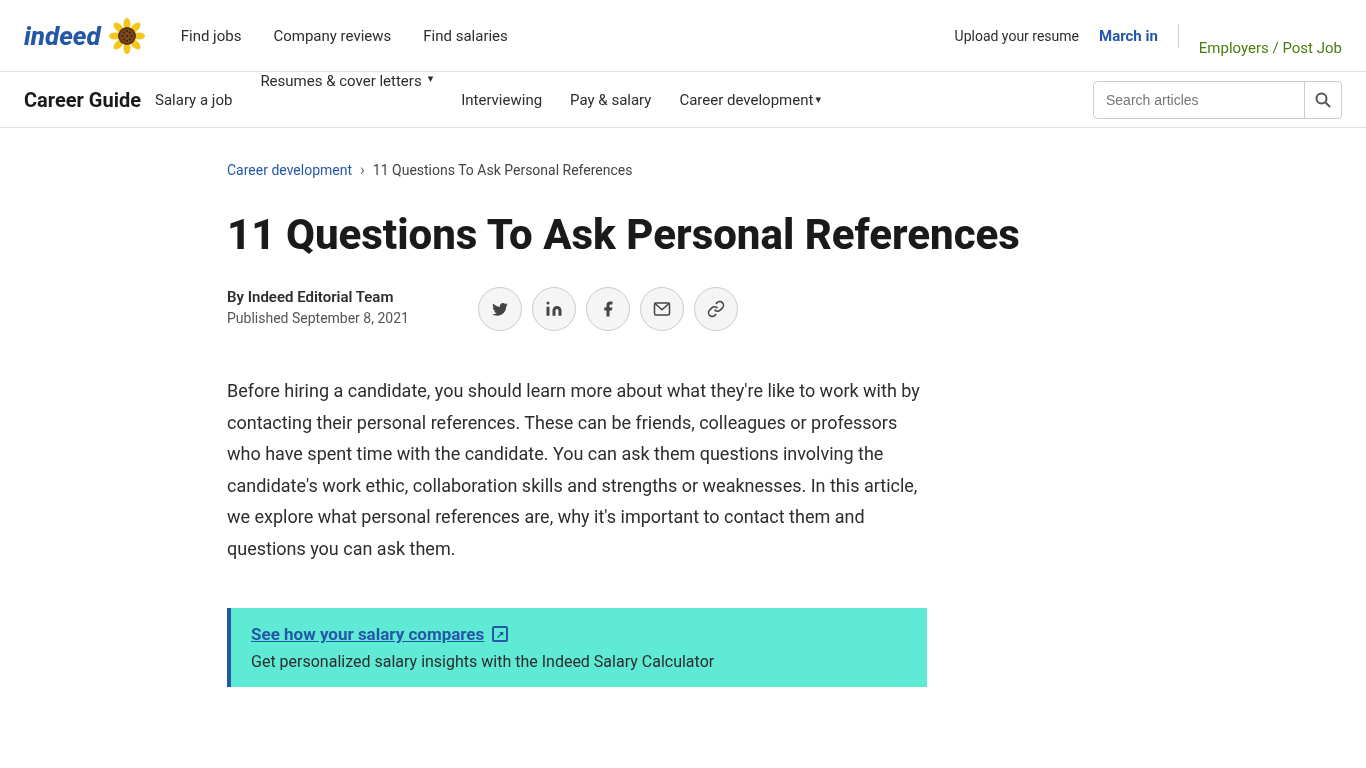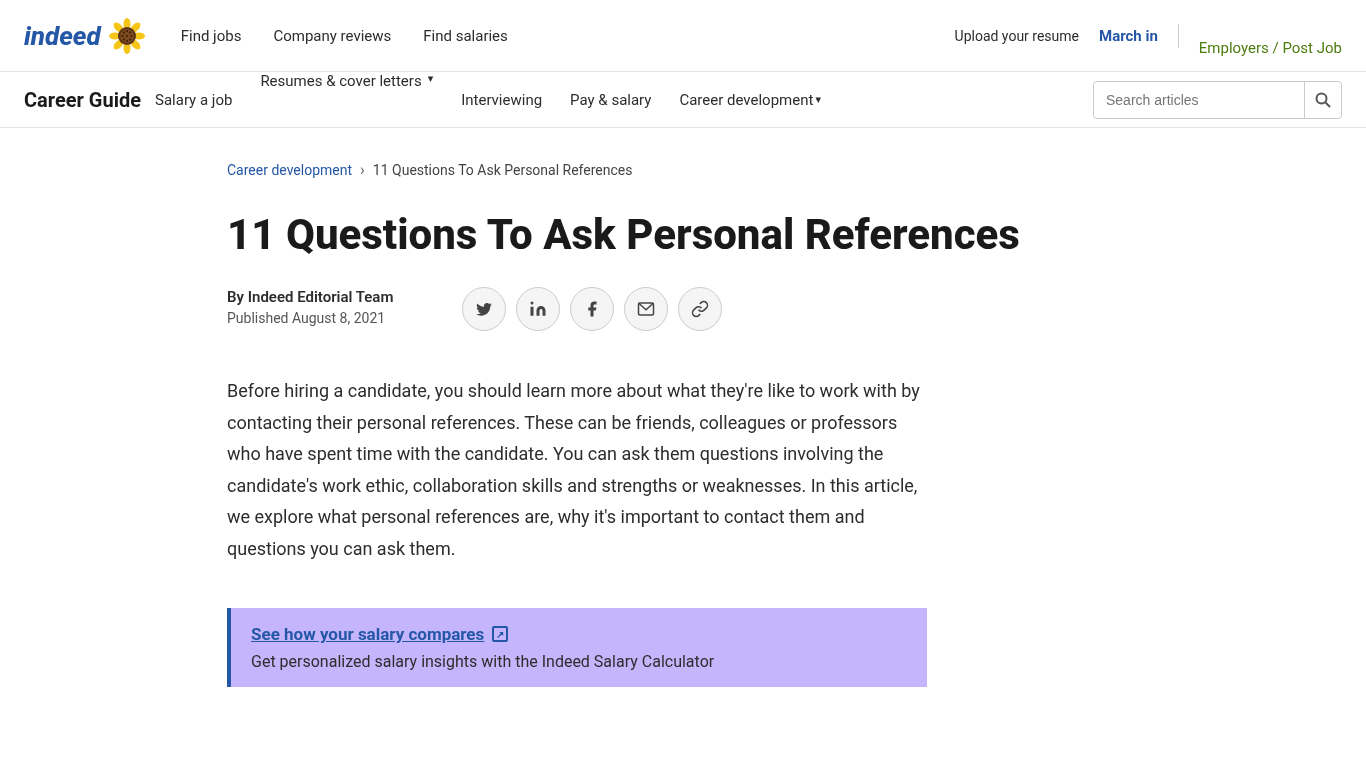--- a/index.html
+++ b/index.html
@@ -89,21 +89,21 @@
     <a href="#" style="color:#2557a7;text-decoration:none;">Career development</a>
     <span style="color:#666;font-size:16px;">›</span>
     <span style="color:#444;">11 Questions To Ask Personal References</span>
   </div>
 
   <h1 style="font-size:42px;font-weight:800;color:#1a1a1a;line-height:1.15;margin-bottom:28px;max-width:900px;">11 Questions To Ask Personal References</h1>
 
   <div style="display:flex;align-items:flex-start;gap:69px;margin-bottom:44px;">
     <div>
       <span style="font-size:15px;font-weight:600;color:#2d2d2d;">By Indeed Editorial Team</span>
-      <div style="font-size:14px;color:#555;margin-top:4px;">Published August 8, 2021</div>
+      <div style="font-size:14px;color:#555;margin-top:4px;">Published September 8, 2021</div>
     </div>
 
     <div style="display:flex;align-items:center;gap:10px;">
 
       <button title="Twitter" style="width:44px;height:44px;border-radius:50%;border:1px solid #ccc;background:#f5f5f5;display:flex;align-items:center;justify-content:center;cursor:pointer;font-size:17px;color:#444;">
         <svg width="18" height="18" viewBox="0 0 24 24" fill="#444">
             <path d="M22.46 6c-.77.35-1.6.58-2.46.69.88-.53 1.56-1.37 1.88-2.38-.83.5-1.75.85-2.72 1.05C18.37 4.5 17.26 4 16 4c-2.35 0-4.27 1.92-4.27 4.29 0 .34.04.67.11.98C8.28 9.09 5.11 7.38 3 4.79c-.37.63-.58 1.37-.58 2.15 0 1.49.75 2.81 1.91 3.56-.71 0-1.37-.2-1.95-.5v.03c0 2.08 1.48 3.82 3.44 4.21a4.22 4.22 0 0 1-1.93.07 4.28 4.28 0 0 0 4 2.98 8.521 8.521 0 0 1-5.33 1.84c-.34 0-.68-.02-1.02-.06C3.44 20.29 5.7 21 8.12 21 16 21 20.33 14.46 20.33 8.79c0-.19 0-.37-.01-.56.84-.6 1.56-1.36 2.14-2.23z"></path>
           </svg>
       </button>
 
@@ -131,21 +131,21 @@
         <svg width="18" height="18" viewBox="0 0 24 24" fill="none" stroke="#444" stroke-width="2">
             <path d="M10 13a5 5 0 0 0 7.54.54l3-3a5 5 0 0 0-7.07-7.07l-1.72 1.71"></path>
             <path d="M14 11a5 5 0 0 0-7.54-.54l-3 3a5 5 0 0 0 7.07 7.07l1.71-1.71"></path>
           </svg>
       </button>
     </div>
   </div>
 
   <p style="font-size:18px;line-height:1.75;color:#2d2d2d;max-width:700px;margin-bottom:44px;">Before hiring a candidate, you should learn more about what they're like to work with by contacting their personal references. These can be friends, colleagues or professors who have spent time with the candidate. You can ask them questions involving the candidate's work ethic, collaboration skills and strengths or weaknesses. In this article, we explore what personal references are, why it's important to contact them and questions you can ask them.</p>
 
-  <div style="border-left:4px solid #2557a7;padding:16px 20px;background:#c4b5fd;max-width:700px;">
+  <div style="border-left:4px solid #2557a7;padding:16px 20px;background:#5eead4;max-width:700px;">
     <div style="display:flex;align-items:center;gap:8px;margin-bottom:8px;">
       <a href="#" style="color:#2557a7;font-size:17px;font-weight:700;text-decoration:underline;">See how your salary compares</a>
       <span style="display:inline-flex;align-items:center;justify-content:center;width:16px;height:16px;border:2px solid #2557a7;border-radius:2px;font-size:10px;color:#2557a7;font-weight:700;flex-shrink:0;">↗</span>
     </div>
     <p style="font-size:16px;color:#2d2d2d;">Get personalized salary insights with the Indeed Salary Calculator</p>
   </div>
 
 </main>
 
 </body></html>

